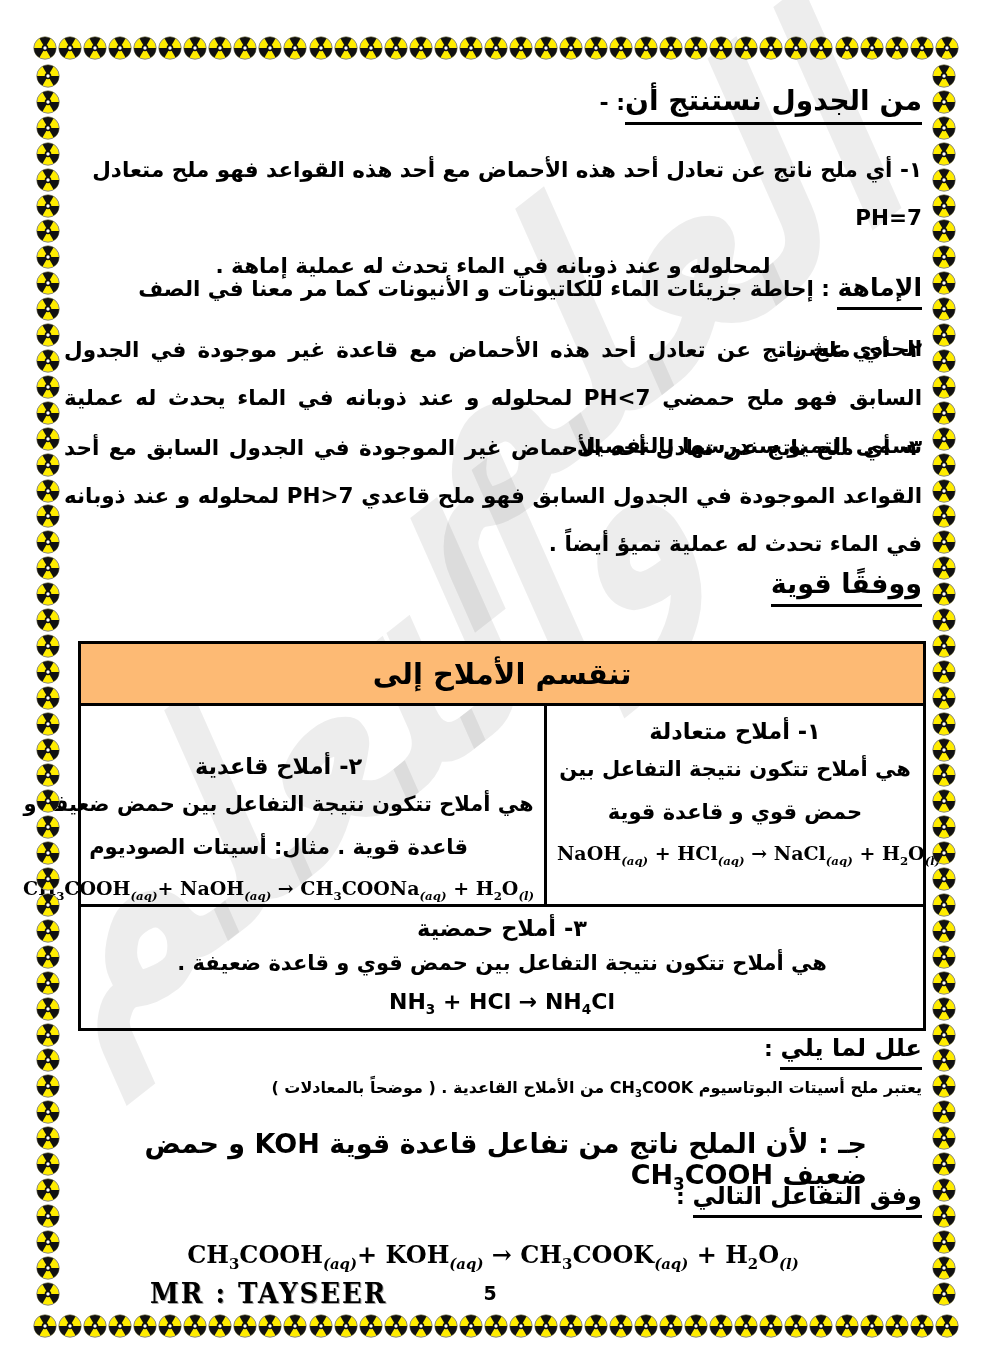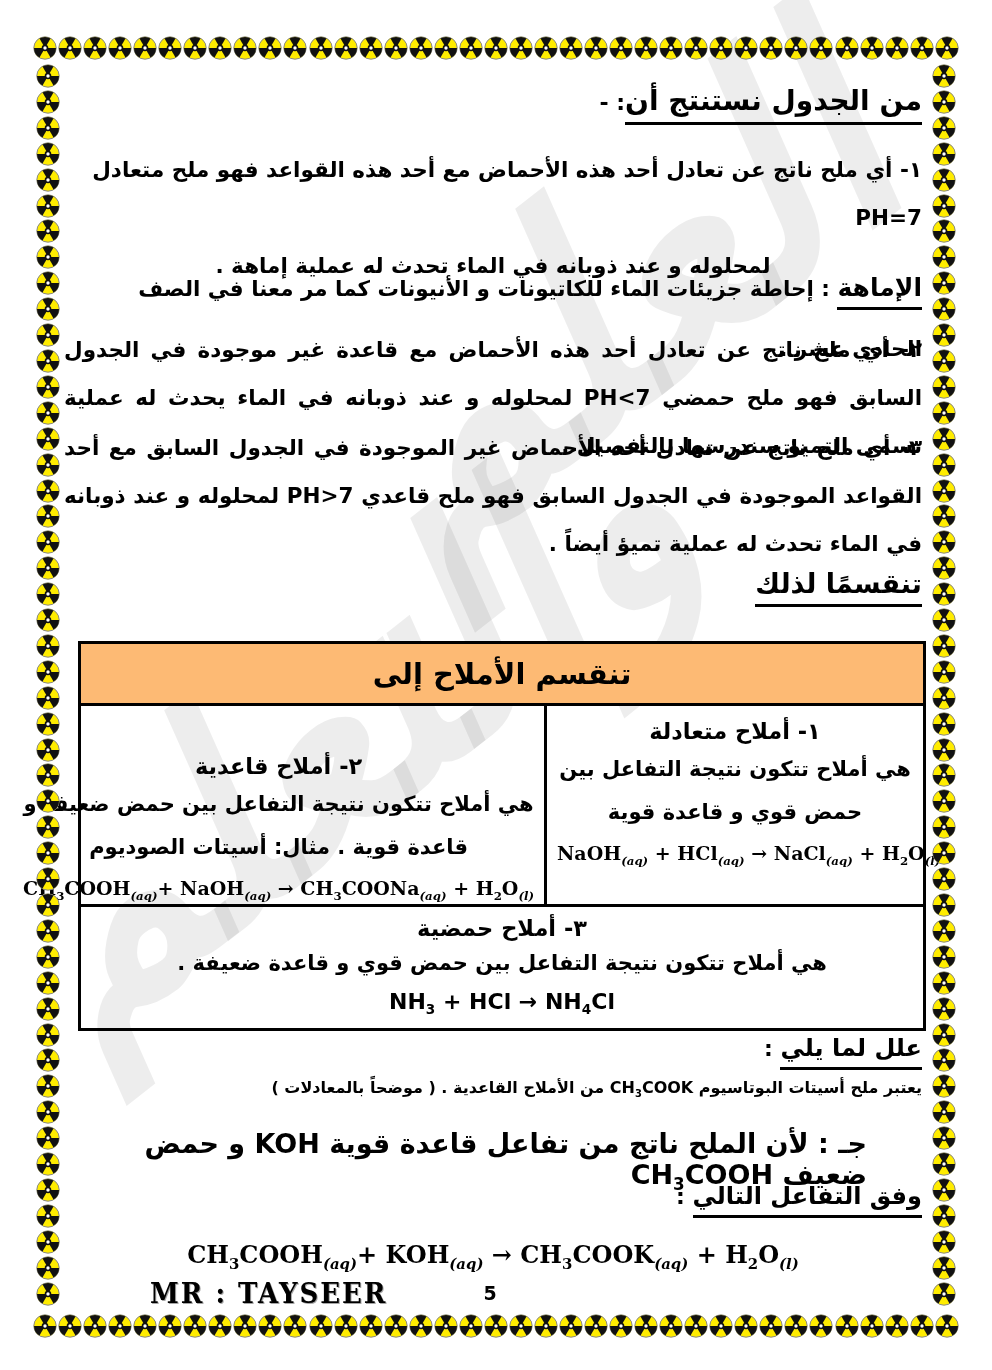--- a/index.html
+++ b/index.html
@@ -1468,21 +1468,21 @@
 
 <div class="blk" id="imaha">
   <span class="term ul">الإماهة</span><span> : إحاطة جزيئات الماء للكاتيونات  و الأنيونات  كما مر معنا في الصف الحادي عشر .</span>
 </div>
 
 <div class="blk para" id="point2">٢- أي ملح ناتج عن تعادل أحد هذه الأحماض مع قاعدة غير موجودة في الجدول السابق فهو ملح حمضي PH&lt;7 لمحلوله و عند ذوبانه في الماء يحدث له عملية تسمى التميؤ سندرسها بالتفصيل .</div>
 
 <div class="blk para" id="point3">٣- أي ملح ناتج عن تعادل أحد الأحماض غير الموجودة في الجدول السابق مع أحد القواعد الموجودة في الجدول السابق فهو ملح قاعدي PH&gt;7 لمحلوله و عند ذوبانه في الماء تحدث له عملية تميؤ أيضاً .</div>
 
 <div class="blk heading" id="accordingly">
-  <span class="ul">تنقسمًا لذلك</span>
+  <span class="ul">ووفقًا قوية</span>
 </div>
 
 <div id="salts-table">
   <div class="tbl-header">تنقسم الأملاح إلى</div>
   <div class="tbl-row1">
     <div class="cell cell-neutral">
       <div class="cell-title">١- أملاح متعادلة</div>
       <div class="cell-desc">هي أملاح تتكون نتيجة التفاعل بين حمض قوي و قاعدة قوية</div>
       <div class="eq">NaOH<sub>(aq)</sub> + HCl<sub>(aq)</sub> →  NaCl<sub>(aq)</sub> + H<sub class="num">2</sub>O<sub>(l)</sub></div>
     </div>

